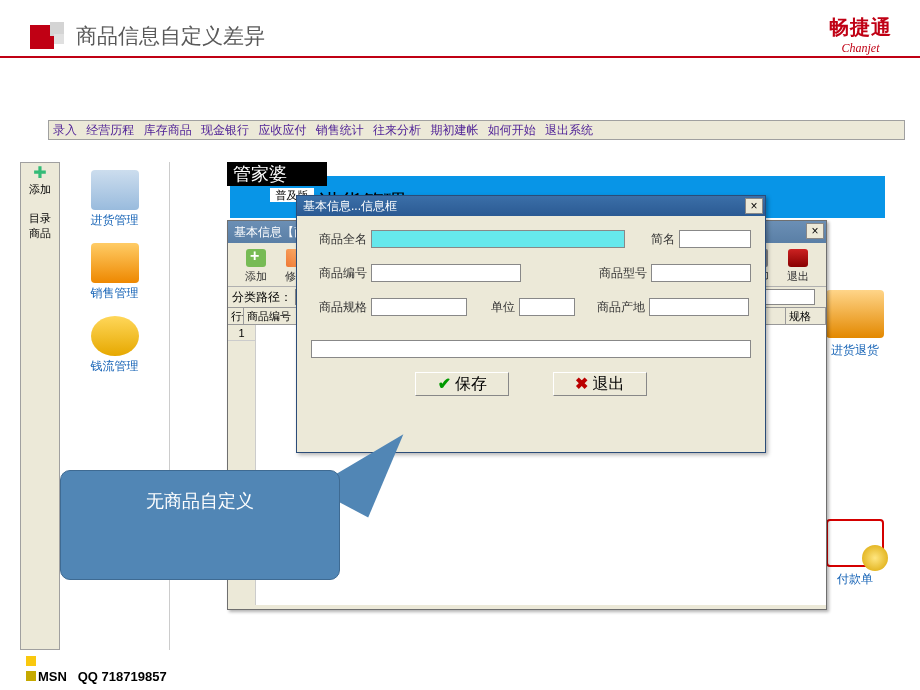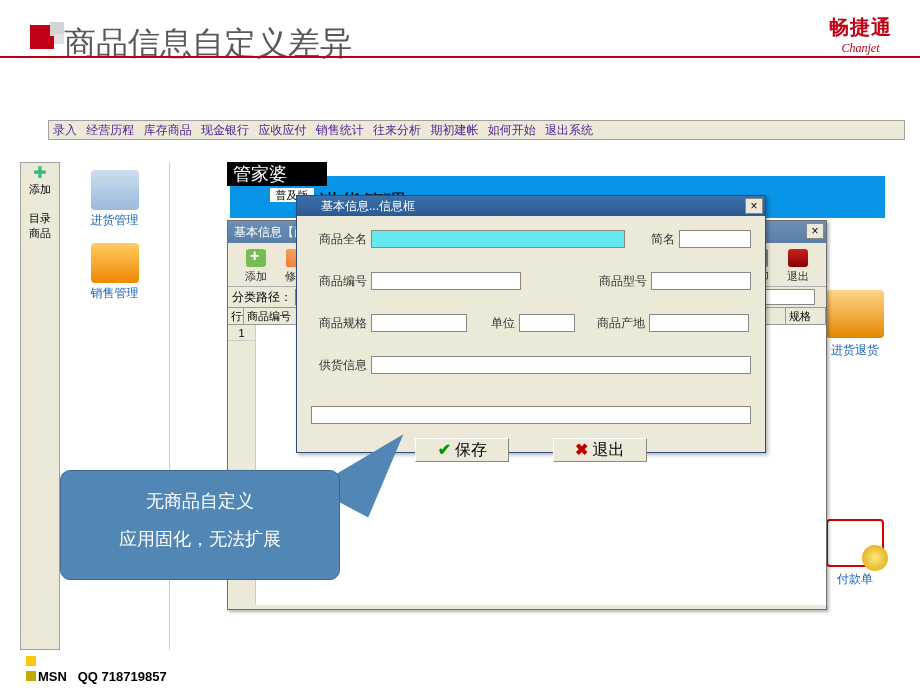--- a/index.html
+++ b/index.html
@@ -3,21 +3,21 @@
 <meta charset="utf-8">
 <style>
   * { box-sizing: border-box; margin: 0; padding: 0; }
   body { width: 920px; height: 690px; font-family: "SimSun", sans-serif; font-size: 12px; background: #fff; position: relative; overflow: hidden; }
 
   
   .slide-header { position: absolute; top: 0; left: 0; right: 0; height: 60px; }
   .hdr-sq-red-big { position: absolute; top: 25px; left: 30px; width: 24px; height: 24px; background: #c00014; }
   .hdr-sq-grey { position: absolute; top: 22px; left: 50px; width: 14px; height: 14px; background: #d4d4d4; }
   .hdr-sq-grey2 { position: absolute; top: 34px; left: 54px; width: 10px; height: 10px; background: #e0e0e0; }
-  .slide-title { position: absolute; top: 22px; left: 64px; font-size: 32px; color: #595959; font-family: "Microsoft YaHei", sans-serif; }
+  .slide-title { position: absolute; top: 22px; left: 76px; font-size: 21px; color: #595959; font-family: "Microsoft YaHei", sans-serif; }
   .logo { position: absolute; top: 14px; right: 28px; text-align: center; font-family: "Microsoft YaHei"; }
   .logo .cn { color: #c00014; font-size: 20px; font-weight: bold; letter-spacing: 1px; }
   .logo .en { color: #c00014; font-size: 12px; font-style: italic; }
   .red-underline { position: absolute; top: 56px; left: 0; right: 0; height: 2px; background: #c00014; }
 
   
   .app { position: absolute; top: 120px; left: 20px; right: 15px; bottom: 40px; }
   .app-menu { position: absolute; top: 0; left: 28px; right: 0; height: 20px; background: #ece9d8; border: 1px solid #a0a0a0; color: #4c1d95; padding-left: 4px; line-height: 18px; }
   .app-menu span { margin-right: 6px; cursor: pointer; }
   .app-toolbar { position: absolute; top: 20px; left: 28px; right: 0; height: 22px; background: #ece9d8; border: 1px solid #a0a0a0; border-top: none; padding-left: 4px; line-height: 20px; color: #000; }
@@ -71,23 +71,23 @@
   .path-row { height: 20px; line-height: 20px; font-size: 12px; padding: 0 4px; }
   .path-row input { width: 520px; height: 16px; border: 1px solid #888; font-size: 12px; padding: 0 2px; }
   .grid-header { display: flex; height: 18px; background: #ece9d8; border-top: 1px solid #999; border-bottom: 1px solid #999; font-size: 11px; }
   .gh { border-right: 1px solid #999; padding: 1px 3px; overflow: hidden; white-space: nowrap; }
   .grid-body { height: 280px; background: #fff; display: flex; }
   .grid-row-num { width: 28px; border-right: 1px solid #ccc; text-align: center; background: #ece9d8; }
   .row-cell { height: 16px; border-bottom: 1px solid #ccc; line-height: 16px; font-size: 11px; }
 
   
   .dlg { position: absolute; top: 195px; left: 296px; width: 470px; height: 258px; background: #ece9d8; border: 1px solid #2b4c78; box-shadow: 2px 2px 4px rgba(0,0,0,.3); }
-  .dlg-title { height: 20px; background: linear-gradient(#3b6fa8,#2b5a93); color: #fff; line-height: 20px; padding-left: 24px; position: relative; }
+  .dlg-title { height: 20px; background: linear-gradient(#3b6fa8,#2b5a93); color: #fff; line-height: 20px; padding-left: 6px; position: relative; }
   .dlg-body { padding: 14px 14px 4px; }
-  .dlg-row { display: flex; align-items: center; margin-bottom: 24px; font-size: 12px; }
+  .dlg-row { display: flex; align-items: center; margin-bottom: 16px; font-size: 12px; }
   .dlg-row label { width: 56px; text-align: right; margin-right: 4px; color: #333; }
   .dlg-row input { height: 18px; border: 1px solid #888; background: #fff; font-size: 12px; padding: 0 2px; }
   .inp-lg { flex: 1; }
   .inp-cyan { background: #66e8ec !important; flex: 1; }
   .dlg-row .gap { width: 14px; }
   .dlg-full { margin: 4px 14px 0; }
   .dlg-full input { width: 100%; height: 18px; border: 1px solid #888; }
   .dlg-btns { text-align: center; margin-top: 14px; }
   .dlg-btn { display: inline-block; width: 94px; height: 24px; line-height: 22px; background: #ece9d8; border: 1px solid #888; border-top-color: #fff; border-left-color: #fff; cursor: pointer; margin: 0 20px; font-size: 16px; }
   .chk { color: #090; font-weight: bold; margin-right: 4px; }
@@ -140,20 +140,24 @@
   </div>
   <div class="app-sidebar">
     <div class="sb-item">
       <div class="sb-icon"></div>
       <div class="sb-label">进货管理</div>
     </div>
     <div class="sb-item">
       <div class="sb-icon truck"></div>
       <div class="sb-label">销售管理</div>
     </div>
+    <div class="sb-item">
+      <div class="sb-icon coin"></div>
+      <div class="sb-label">钱流管理</div>
+    </div>
   </div>
 
   <div class="gjp-blue"></div>
   <div class="gjp-dark">管家婆</div>
   <div class="gjp-badge">普及版</div>
   <div class="gjp-title">进货管理</div>
 
   <div class="right-col">
     <div style="height:80px"></div>
     <div class="ritem">
@@ -227,37 +231,32 @@
     <div class="dlg-row">
       <label>商品规格</label>
       <input style="width: 96px;" value="">
       <div class="gap"></div>
       <label style="width:34px">单位</label>
       <input style="width: 56px;" value="">
       <div class="gap"></div>
       <label>商品产地</label>
       <input style="width: 100px;" value="">
     </div>
-    <div class="dlg-row">
-      <label>供货信息</label>
-      <input class="inp-lg" value="" style="">
-    </div>
   </div>
   <div class="dlg-full">
     <input style="">
   </div>
   <div class="dlg-btns">
     <span class="dlg-btn"><span class="chk">✔</span><span>保存</span></span>
     <span class="dlg-btn"><span class="xmk">✖</span><span>退出</span></span>
   </div>
 </div>
 
 <div class="callout-tail"></div>
 <div class="callout">
   <p>无商品自定义</p>
-  <p>应用固化，无法扩展</p>
 </div>
 
 <div class="footer">
   <div><span class="b1"></span></div>
   <span class="b2"></span><span>MSN</span>
   &nbsp;&nbsp;<span>QQ  718719857</span>
 </div>
 
 </body></html>

